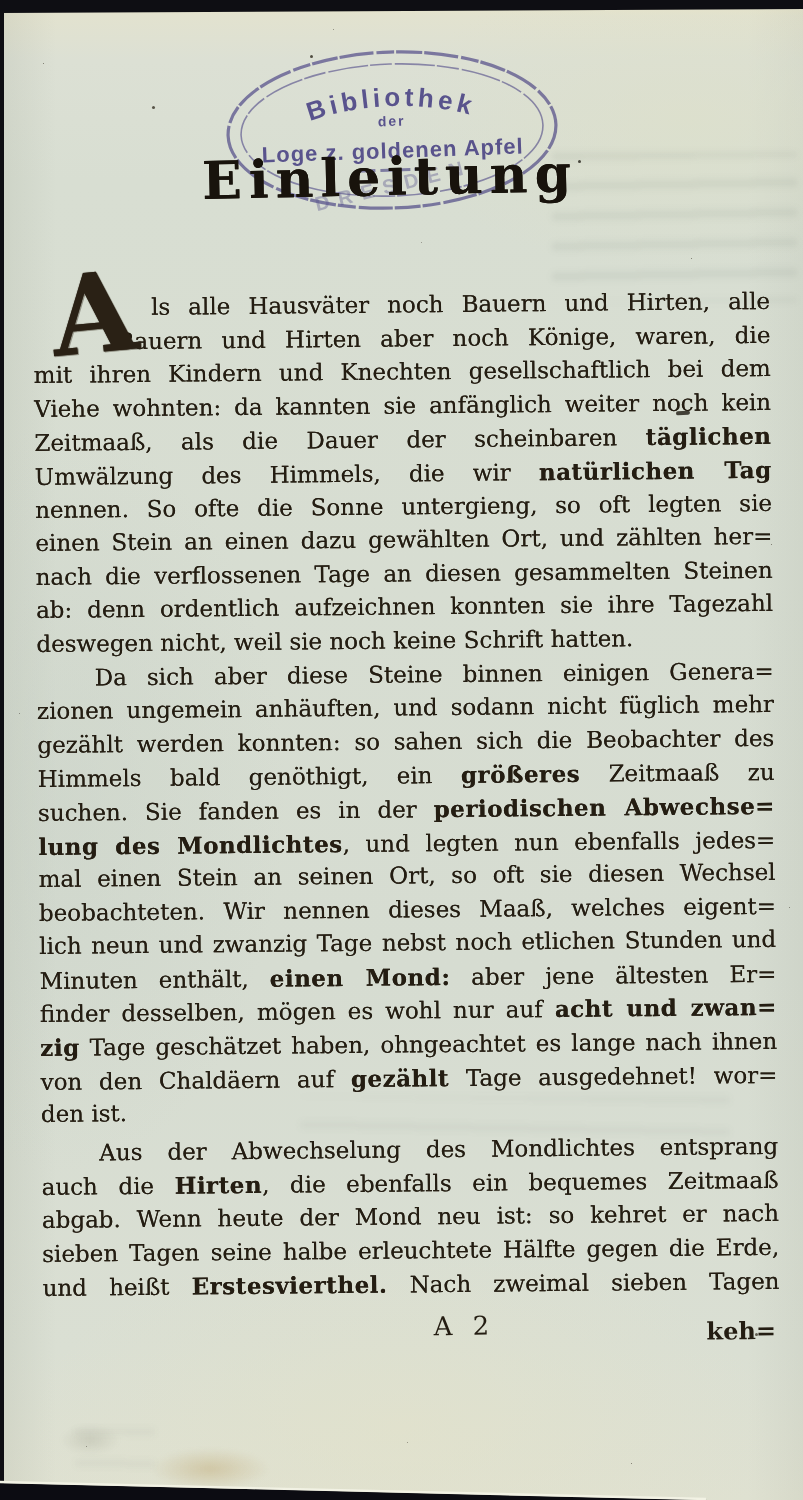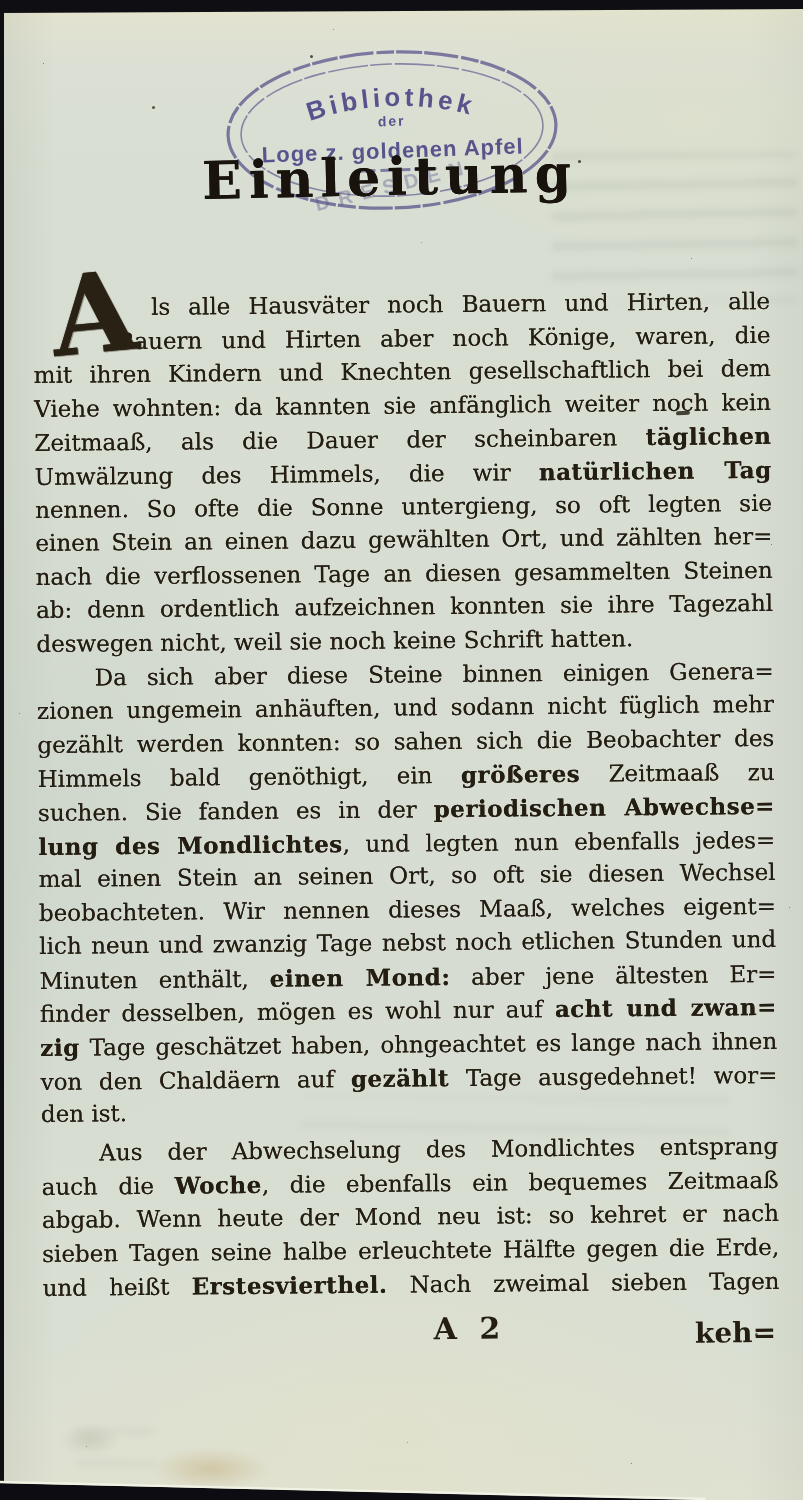--- a/index.html
+++ b/index.html
@@ -57,22 +57,22 @@
   .body{position:absolute;left:33px;top:292px;width:737px;transform:rotate(-.55deg);transform-origin:left top;}
   .para{position:relative;}
   .para.p3{margin-top:5px;}
   .line{font-size:23px;line-height:33.6px;height:33.6px;white-space:nowrap;
     text-align:justify;text-align-last:justify;color:#241d12;text-shadow:0 0 .45px rgba(36,29,18,.9);}
   .line.nojust{text-align:left;text-align-last:left;}
   .line .em{font-weight:bold;letter-spacing:.5px;}
   .dropcap{position:absolute;left:18px;top:-32px;font-size:110px;line-height:1;font-weight:bold;
     color:#2a2115;transform:rotate(-5deg);text-shadow:0 0 1px #2a2115, 1px 1px 0 rgba(42,33,21,.35);}
   .footer{position:relative;height:52px;margin-top:6px;}
-  .signature{position:absolute;left:53%;top:4px;font-size:30px;font-weight:bold;letter-spacing:6px;}
-  .catchword{position:absolute;right:4px;top:12px;font-size:28px;font-weight:bold;}
+  .signature{position:absolute;left:53%;top:4px;font-size:26px;font-weight:normal;letter-spacing:6px;}
+  .catchword{position:absolute;right:4px;top:12px;font-size:24px;font-weight:bold;}
 </style>
 </head>
 <body>
 
 <div class="scan">
 
   <div class="bleed bleed-stripes" style="left:552px;top:152px;width:245px;height:150px;"></div>
   <div class="bleed bleed-soft" style="left:300px;top:1096px;width:430px;height:46px;"></div>
   <div class="bleed bleed-soft" style="left:75px;top:1428px;width:80px;height:40px;"></div>
 
@@ -125,21 +125,21 @@
           <div class="line"><span>beobachteten.  Wir nennen dieses Maaß, welches eigent=</span></div>
           <div class="line"><span>lich neun und zwanzig Tage nebst noch etlichen Stunden und</span></div>
           <div class="line"><span>Minuten enthält, </span><span class="em">einen Mond:</span><span> aber jene ältesten Er=</span></div>
           <div class="line"><span>finder desselben, mögen es wohl nur auf </span><span class="em">acht und zwan=</span></div>
           <div class="line"><span class="em">zig</span><span> Tage geschätzet haben, ohngeachtet es lange nach ihnen</span></div>
           <div class="line"><span>von den Chaldäern auf </span><span class="em">gezählt</span><span> Tage ausgedehnet! wor=</span></div>
           <div class="line nojust"><span>den ist.</span></div>
         </div>
         <div class="para p3">
           <div class="line" style="text-indent: 58px;"><span>Aus der Abwechselung des Mondlichtes entsprang</span></div>
-          <div class="line"><span>auch die </span><span class="em">Woche</span><span>, die ebenfalls ein bequemes Zeitmaaß</span></div>
+          <div class="line"><span>auch die </span><span class="em">Hirten</span><span>, die ebenfalls ein bequemes Zeitmaaß</span></div>
           <div class="line"><span>abgab.  Wenn heute der Mond neu ist: so kehret er nach</span></div>
           <div class="line"><span>sieben Tagen seine halbe erleuchtete Hälfte gegen die Erde,</span></div>
           <div class="line"><span>und heißt </span><span class="em">Erstesvierthel.</span><span>  Nach zweimal sieben Tagen</span></div>
         </div>
       </div>
     <div class="footer">
       <span class="signature">A 2</span>
       <span class="catchword">keh=</span>
     </div>
   </div>

